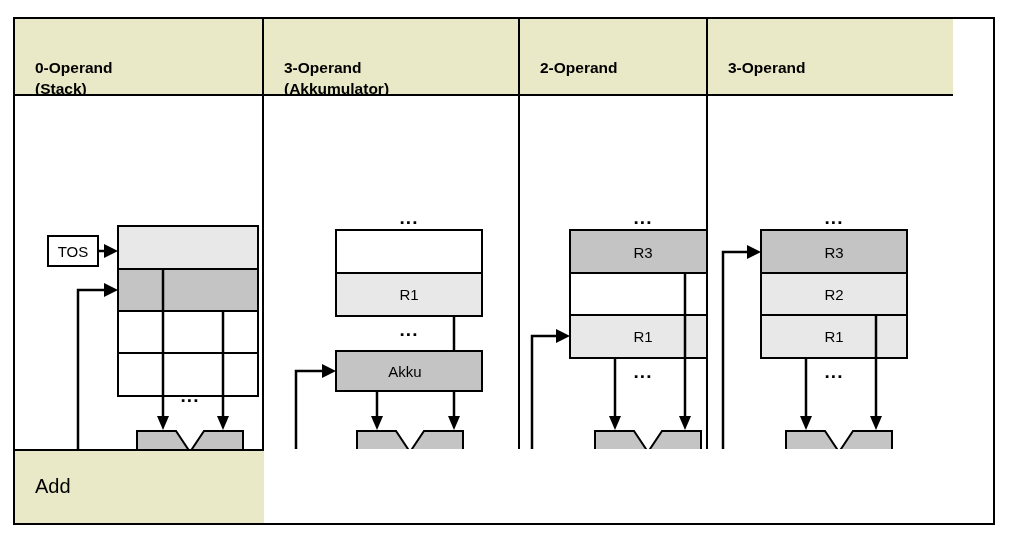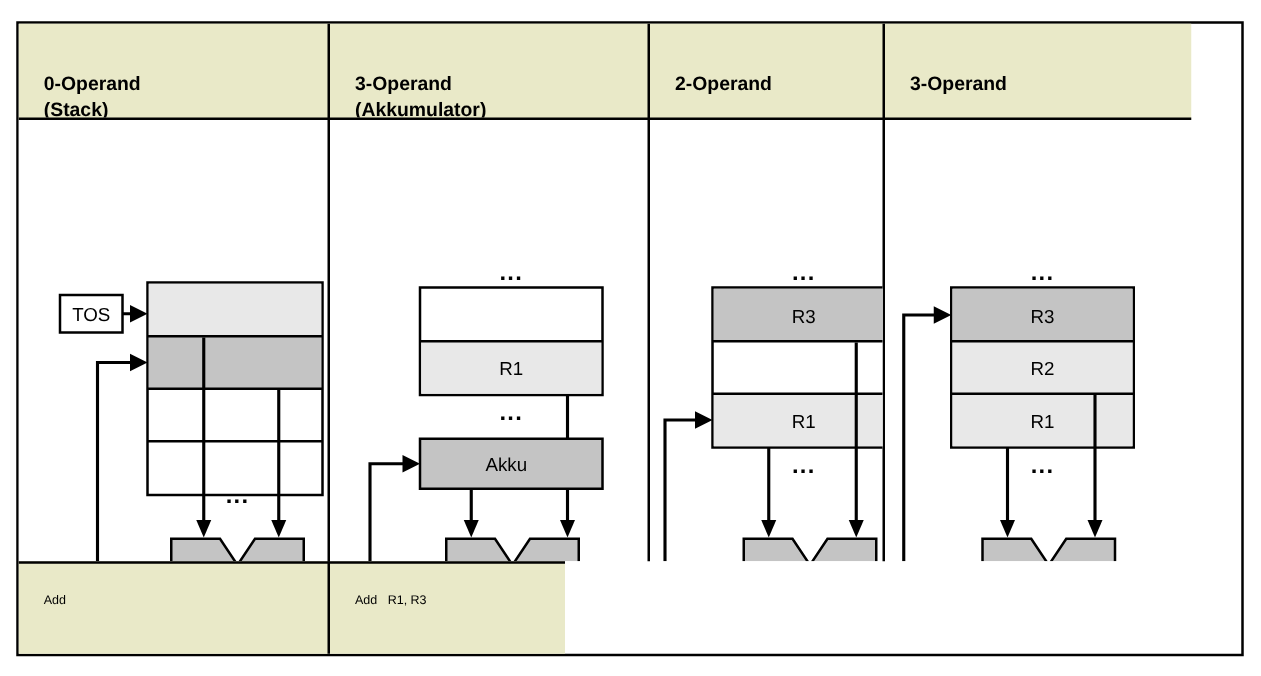--- a/index.html
+++ b/index.html
@@ -69,21 +69,21 @@
     font-weight: bold;
     color: #000000;
     line-height: 1.35;
     white-space: pre-line;
     margin-top: 28px;
   }
   .instr-text {
     position: absolute;
     left: 20px;
     top: 24px;
-    font-size: 10px;
+    font-size: 20px;
     color: #000000;
     white-space: pre;
   }
   .diagram {
     position: absolute;
     left: 0;
     top: 0;
     width: 100%;
     height: 100%;
   }
@@ -256,19 +256,16 @@
           </svg>
         </div>
       </div>
 
     </div>
 
     <div class="row row-instr">
       <div class="cell c0">
         <div class="instr-text">Add</div>
       </div>
-      <div class="cell c2">
-        <div class="instr-text">Add   R1, R3</div>
-      </div>
     </div>
 
   </div>
 </div>
 
 </body></html>

